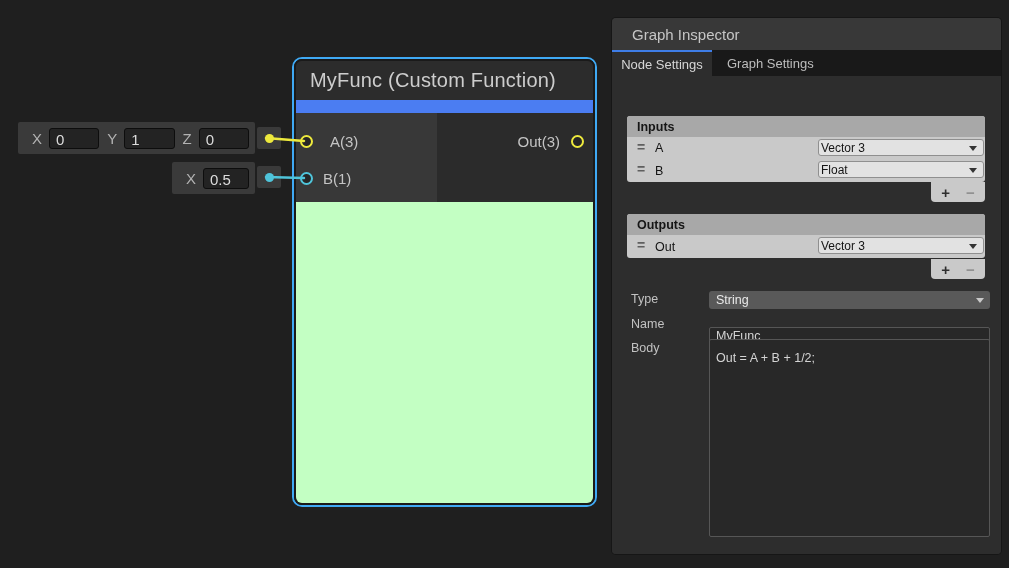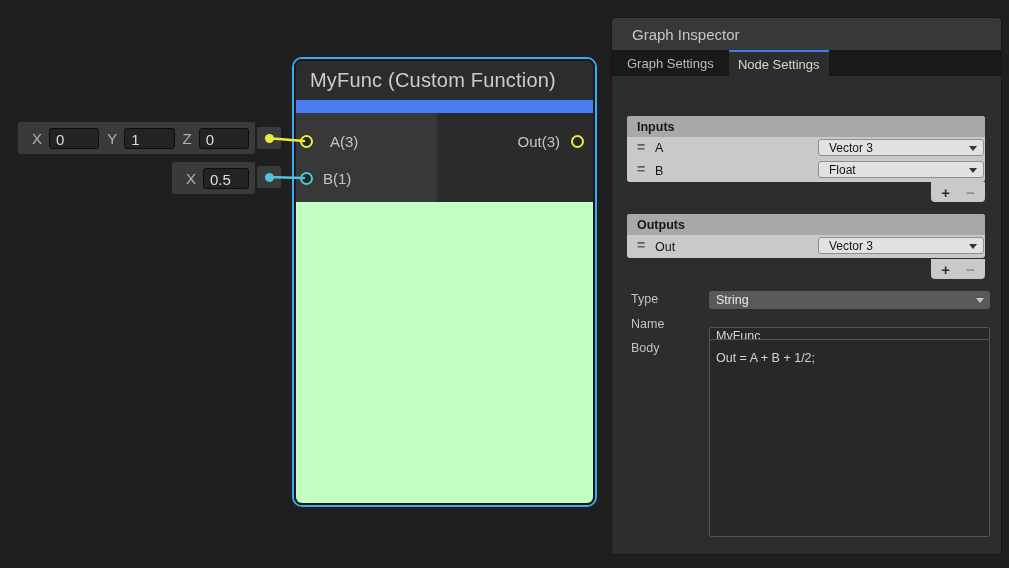--- a/index.html
+++ b/index.html
@@ -69,21 +69,21 @@
   
   .lbox{position:absolute;left:15px;width:358px;border-radius:3px;overflow:hidden;background:#c9c9c9;}
   .lbox-header{height:21px;background:#a8a8a8;display:flex;align-items:center;padding-left:10px;
     color:#161616;font-size:12.5px;font-weight:bold;}
   .lrow{position:relative;height:22px;display:flex;align-items:center;}
   .lrow .handle{position:absolute;left:10px;color:#5f5f5f;font-size:14px;font-weight:bold;top:2px;}
   .lrow .rname{position:absolute;left:28px;color:#141414;font-size:12.5px;}
   .ldrop{
     position:absolute;left:191px;width:166px;height:17px;top:2px;
     background:#e2e2e2;border:1px solid #8f8f8f;border-radius:3px;box-sizing:border-box;
-    display:flex;align-items:center;color:#141414;font-size:12px;padding-left:10px;
+    display:flex;align-items:center;color:#141414;font-size:12px;padding-left:2px;
   }
   .caret{position:absolute;right:6px;top:6px;width:0;height:0;
     border-left:4px solid transparent;border-right:4px solid transparent;border-top:5px solid #333;}
   .lfooter{
     position:absolute;left:319px;width:54px;height:20px;background:#c9c9c9;
     border-radius:0 0 4px 4px;display:flex;align-items:center;justify-content:center;gap:16px;
   }
   .lfooter .plus{color:#2e2e2e;font-size:15px;font-weight:bold;line-height:15px;}
   .lfooter .minus{color:#8f8f8f;font-size:15px;font-weight:bold;line-height:15px;}
   
@@ -152,22 +152,22 @@
   <svg class="wires">
     <line x1="266" y1="138" x2="304" y2="141" stroke="#ede93d" stroke-width="2.5" stroke-linecap="round"></line>
     <line x1="266" y1="177" x2="304" y2="178" stroke="#4fc4da" stroke-width="2.5" stroke-linecap="round"></line>
   </svg>
 
   <div class="panel">
     <div class="panel-header">
       <span class="panel-title">Graph Inspector</span>
     </div>
     <div class="tabbar">
+      <div class="tab active">Node Settings</div>
       <div class="tab inactive">Graph Settings</div>
-      <div class="tab active">Node Settings</div>
     </div>
     <div class="panel-content">
 
       <div class="lbox" style="top:40px;">
         <div class="lbox-header">Inputs</div>
         <div class="lrow">
           <span class="handle">=</span>
           <span class="rname">A</span>
           <span class="ldrop">
             <span>Vector 3</span>

